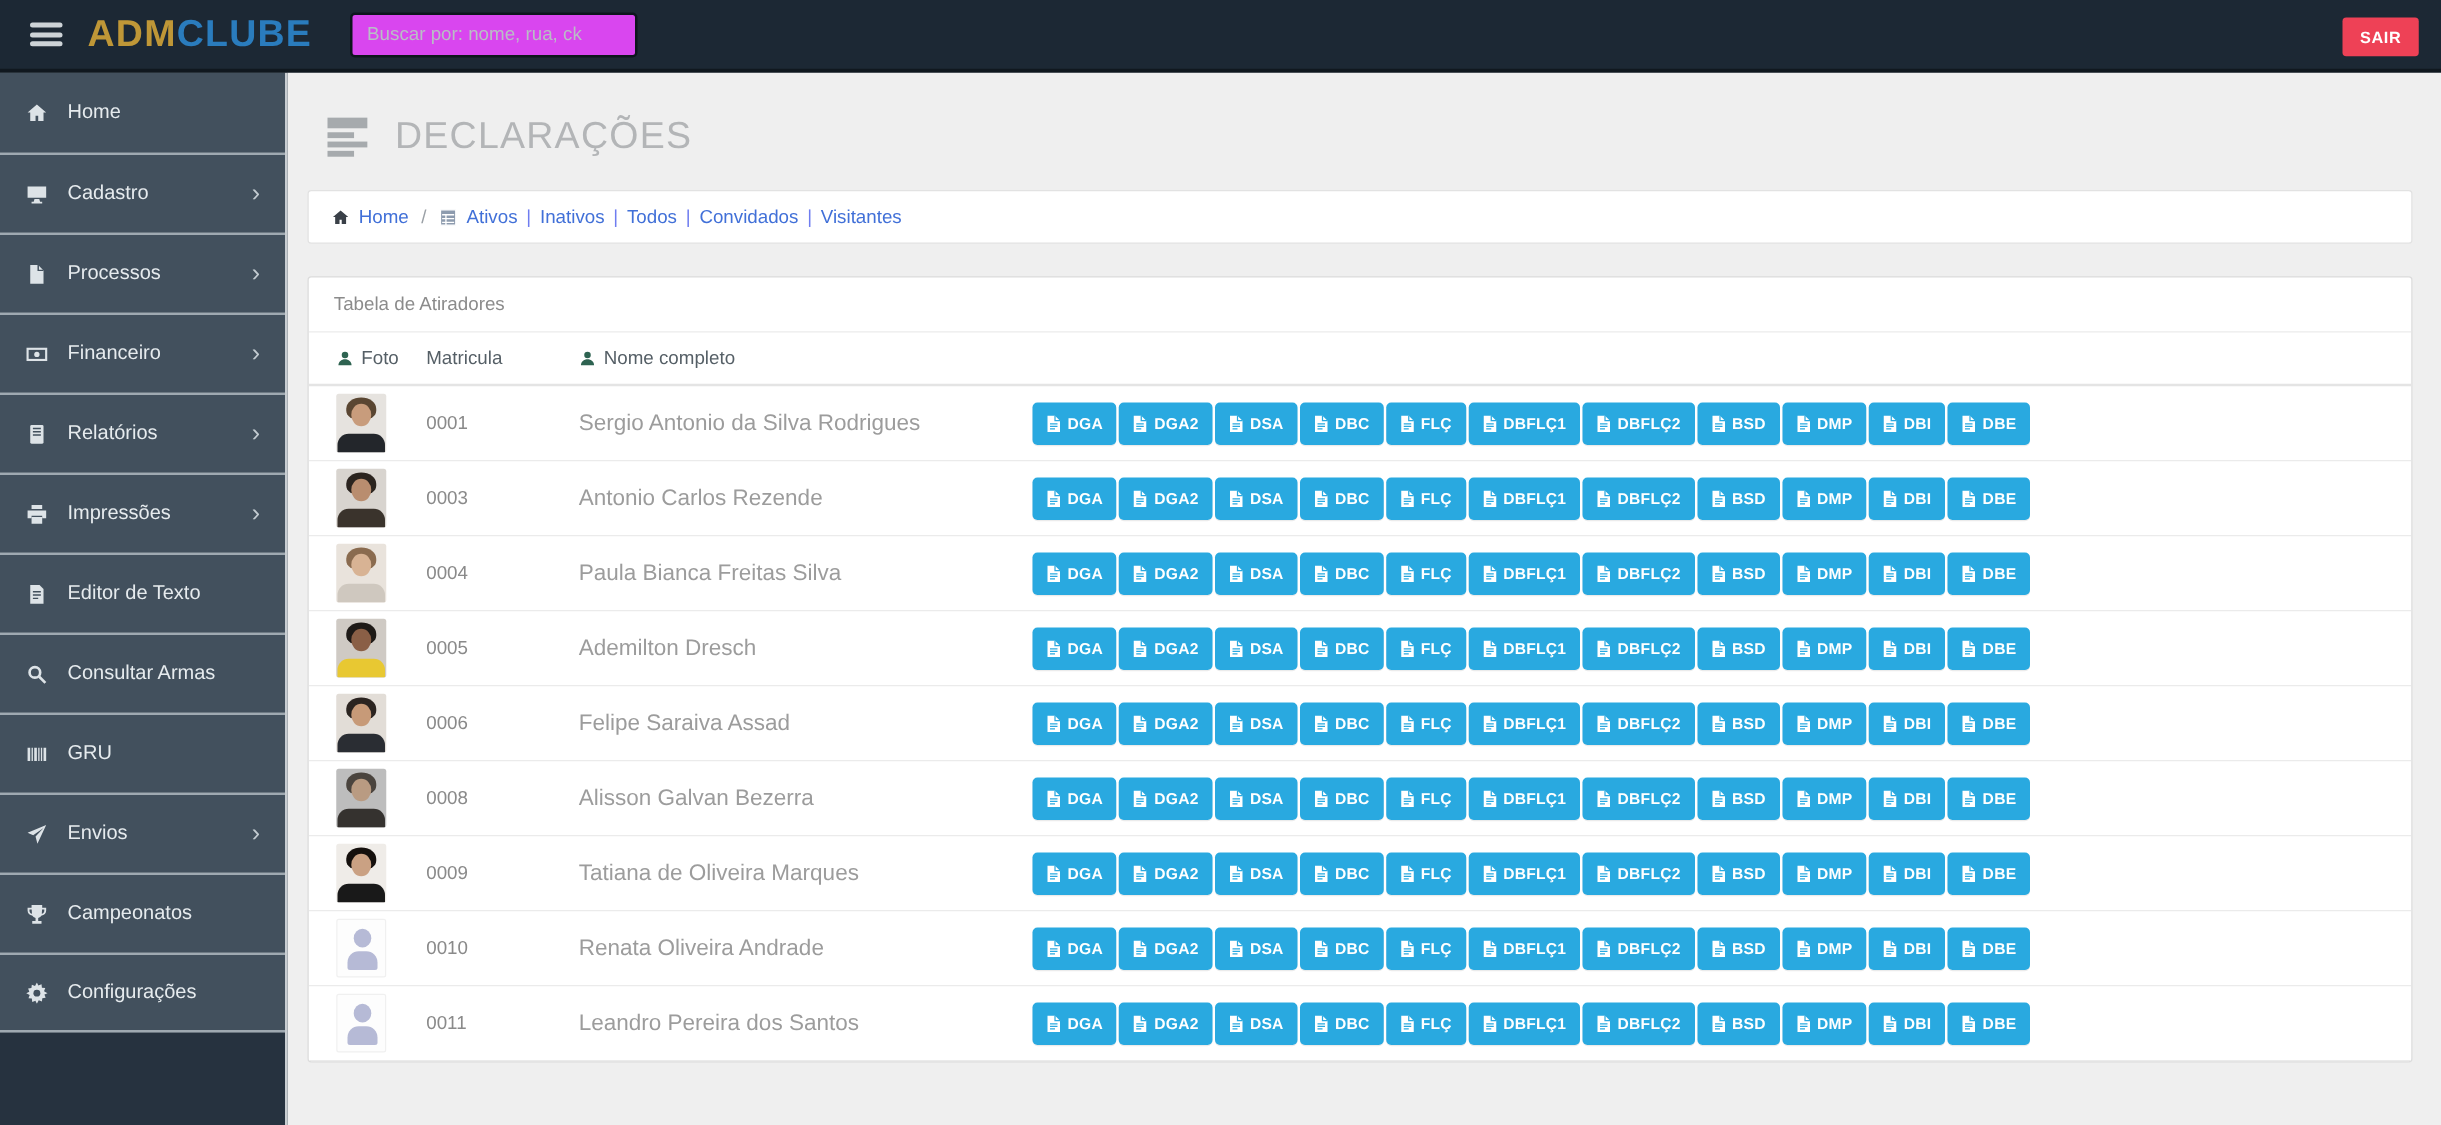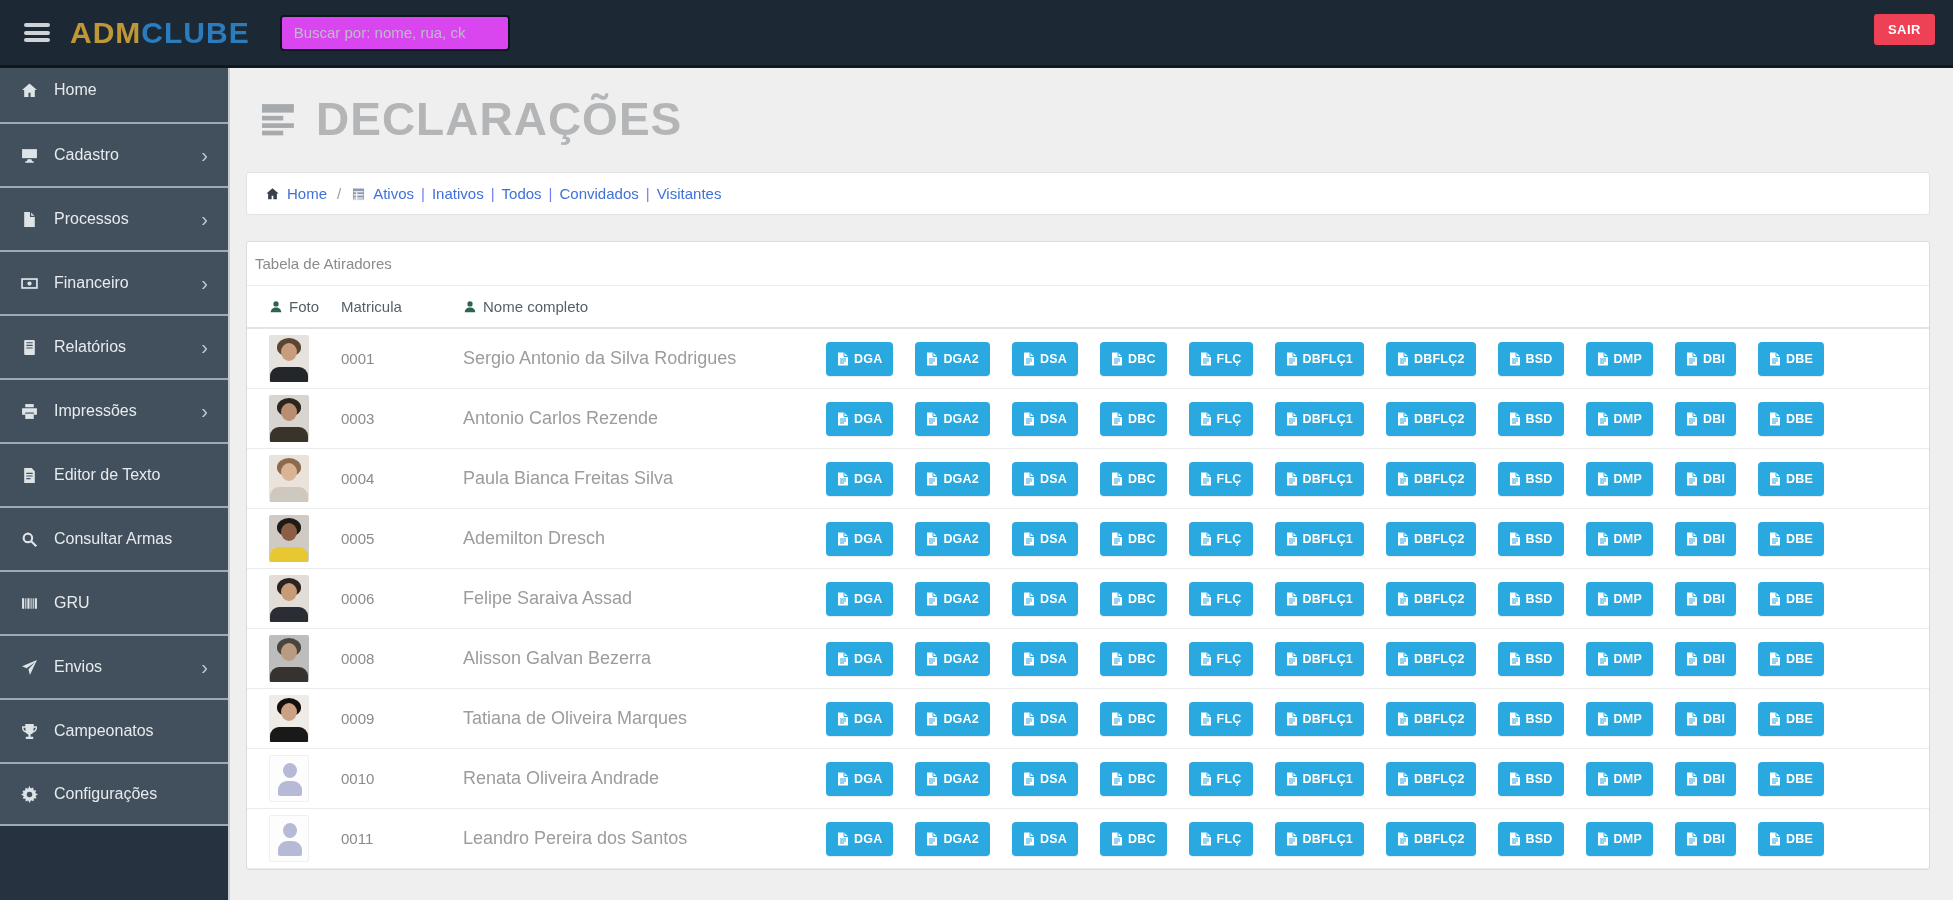--- a/index.html
+++ b/index.html
@@ -3,21 +3,21 @@
 <meta charset="utf-8">
 <style>
   * { margin:0; padding:0; box-sizing:border-box; }
   html,body { background:#e8e8e8; }
   .app {
     position:relative; width:1953px; height:900px; overflow:hidden;
     font-family:"Liberation Sans", sans-serif; background:var(--content_bg);
   }
   
   .topbar {
-    position:absolute; top:0; left:0; width:100%; height:68px;
+    position:absolute; top:0; left:0; width:100%; height:58px;
     background:var(--topbar_bg); border-bottom:3px solid var(--topbar_edge);
     display:flex; align-items:center; z-index:5;
   }
   .burger { width:26px; height:19px; margin-left:24px; display:flex; flex-direction:column; justify-content:space-between; cursor:pointer; }
   .burger span { display:block; height:4px; border-radius:2px; background:#cdd3d7; }
   .logo { margin-left:20px; font-size:30px; font-weight:bold; letter-spacing:1px; white-space:nowrap; }
   .logo .adm { color:var(--logo_gold); }
   .logo .clube { color:var(--logo_blue); }
   .searchbox {
     margin-left:30px; width:230px; height:36px; border-radius:4px; border:2px solid #0d151d;
@@ -44,56 +44,56 @@
   .nav-item:first-child { border-top:none; }
   .nav-item:last-child { border-bottom:2px solid var(--separator); }
   .nav-icon { width:19px; height:17px; margin-right:15px; display:inline-flex; color:#dde3e7; flex:0 0 19px; }
   .nav-icon svg { width:100%; height:100%; }
   .nav-label { flex:1 1 auto; white-space:nowrap; }
   .nav-chevron { color:#c3cbd1; font-size:20px; line-height:1; padding-right:6px; }
   
   .content { position:absolute; top:58px; left:232px; width:1721px; height:842px; background:var(--content_bg); }
   .page-head { display:flex; align-items:center; gap:18px; padding:34px 0 0 28px; }
   .page-head svg { width:38px; height:34px; color:var(--icon_gray); }
-  .page-title { font-size:46px; color:var(--title_gray); letter-spacing:1px; font-weight:700; }
+  .page-title { font-size:30px; color:var(--title_gray); letter-spacing:1px; font-weight:400; }
   .breadcrumb {
     margin:26px 23px 0 14px; height:43px; background:#fff; border:1px solid #e2e2e2;
     border-radius:3px; display:flex; align-items:center; padding:0 18px; font-size:15px;
     color:#8a8f94;
   }
   .crumb-home { display:inline-flex; align-items:center; gap:7px; color:var(--link_blue); cursor:pointer; }
   .crumb-home svg { width:15px; height:14px; color:#3a4048; }
   .crumb-sep { margin:0 10px; color:#9aa0a6; }
   .crumb-grid-icon { width:15px; height:14px; color:#8d9bae; margin-right:7px; display:inline-flex; }
   .crumb-grid-icon svg { width:100%; height:100%; }
   .crumb-filters { display:inline-flex; align-items:center; }
   .crumb-filters .flink { color:var(--link_blue); cursor:pointer; }
   .crumb-filters .fsep { color:#6f7df0; margin:0 7px; }
   
   .panel {
     margin:26px 23px 0 14px; background:#fff; border:1px solid var(--panel_border);
     border-radius:3px; overflow:hidden;
   }
-  .panel-title { height:44px; display:flex; align-items:center; padding-left:8px;
+  .panel-title { height:44px; display:flex; align-items:center; padding-left:20px;
     font-size:15px; color:#8b8b8b; border-bottom:1px solid #ececec; }
   .tgrid { display:grid; grid-template-columns:72px 122px 348px 1fr; align-items:center; padding-left:22px; }
   .thead { height:43px; border-bottom:2px solid #e4e4e4; font-size:15px; color:var(--colhead_gray); }
   .th { display:flex; align-items:center; gap:6px; }
   .th svg { width:14px; height:14px; color:var(--header_green); }
   .trow { height:60px; border-bottom:1px solid #ebebeb; }
   .avatar { width:40px; height:47px; border-radius:2px; position:relative; overflow:hidden; background:var(--av-bg,#ddd); }
   .avatar .hair { position:absolute; top:3px; left:8px; width:24px; height:18px; border-radius:50% 50% 42% 42%; background:var(--av-hair); }
   .avatar .face { position:absolute; top:8px; left:12px; width:16px; height:18px; border-radius:50%; background:var(--av-skin); }
   .avatar .shirt { position:absolute; bottom:0; left:1px; right:1px; height:15px; border-radius:9px 9px 0 0; background:var(--av-shirt); }
   .avatar.placeholder { background:#fdfdfd; border:1px solid #f0f0f0; }
   .avatar.placeholder .p-head { position:absolute; top:7px; left:13px; width:14px; height:15px; border-radius:50%; background:var(--av-sil); }
   .avatar.placeholder .p-body { position:absolute; bottom:5px; left:8px; width:24px; height:15px; border-radius:9px 9px 2px 2px; background:var(--av-sil); }
   .matricula { font-size:15px; color:#8a8a8a; }
   .nome { font-size:18px; color:var(--name_gray); }
-  .actions { display:flex; align-items:flex-start; gap:22px; padding-left:15px; flex-wrap:nowrap; }
+  .actions { display:flex; align-items:flex-start; gap:2px; padding-left:15px; flex-wrap:nowrap; }
   .doc-btn {
     height:34px; padding:0 11px; border:none; border-radius:4px; cursor:pointer;
     background:var(--accent_blue); color:#fff; font-weight:bold; font-size:12.5px;
     display:inline-flex; align-items:center; gap:5px; letter-spacing:.2px;
     font-family:"Liberation Sans",sans-serif; box-shadow:0 1px 0 rgba(0,0,0,.08);
   }
   .doc-btn svg { width:12px; height:14px; }
 </style>
 </head>
 <body>

